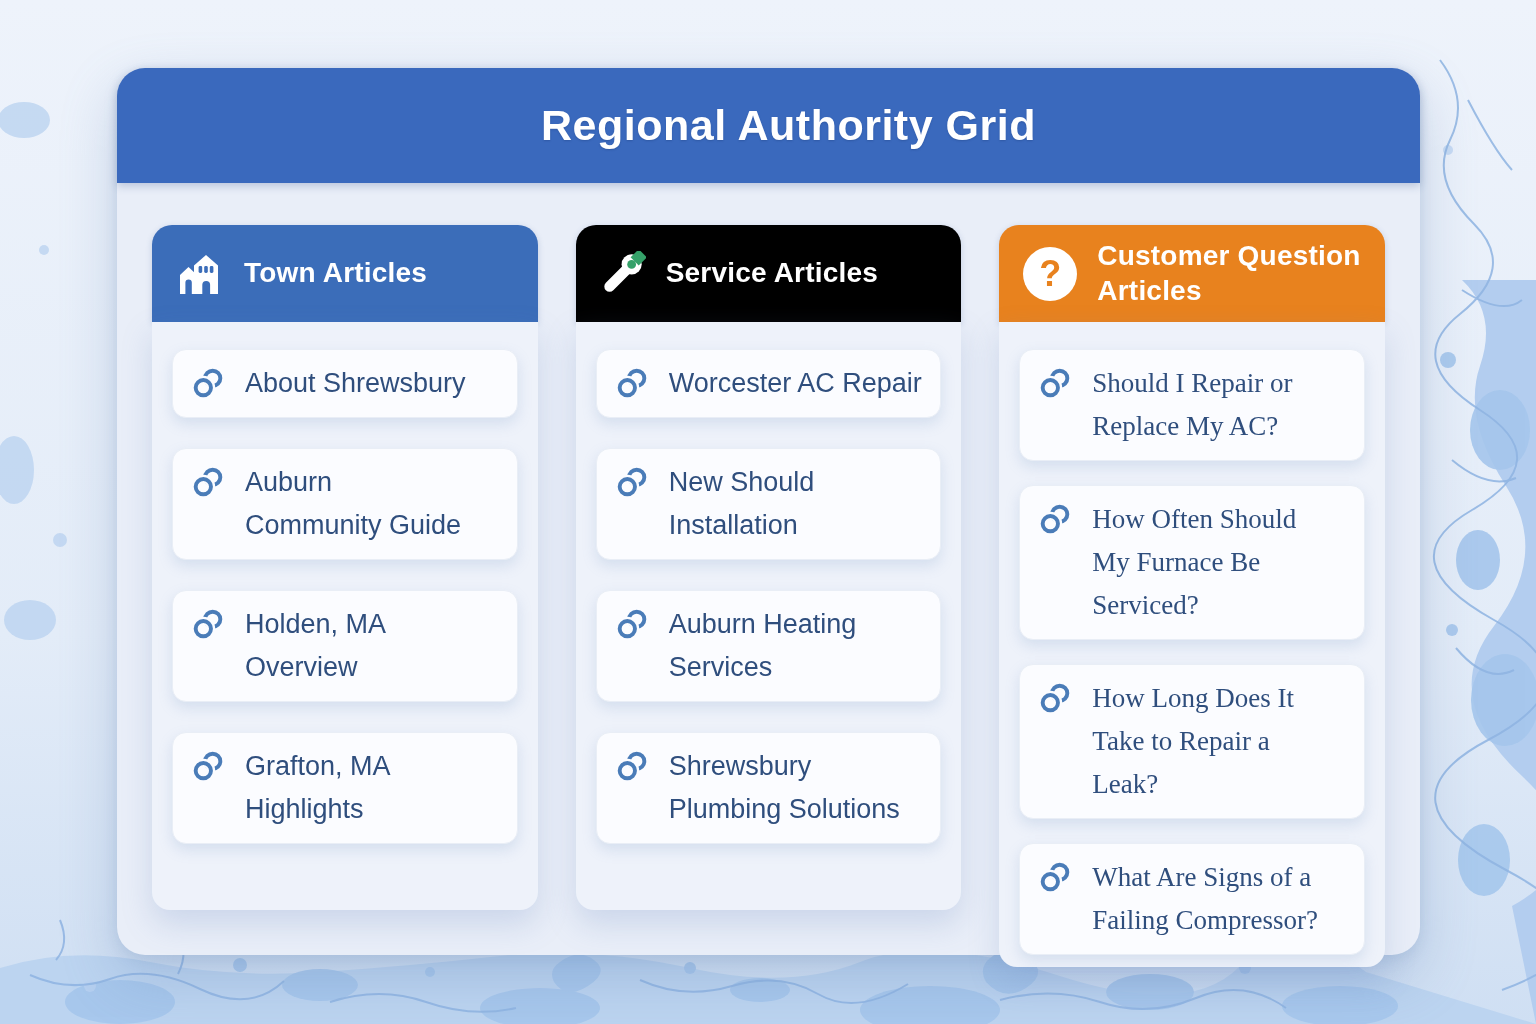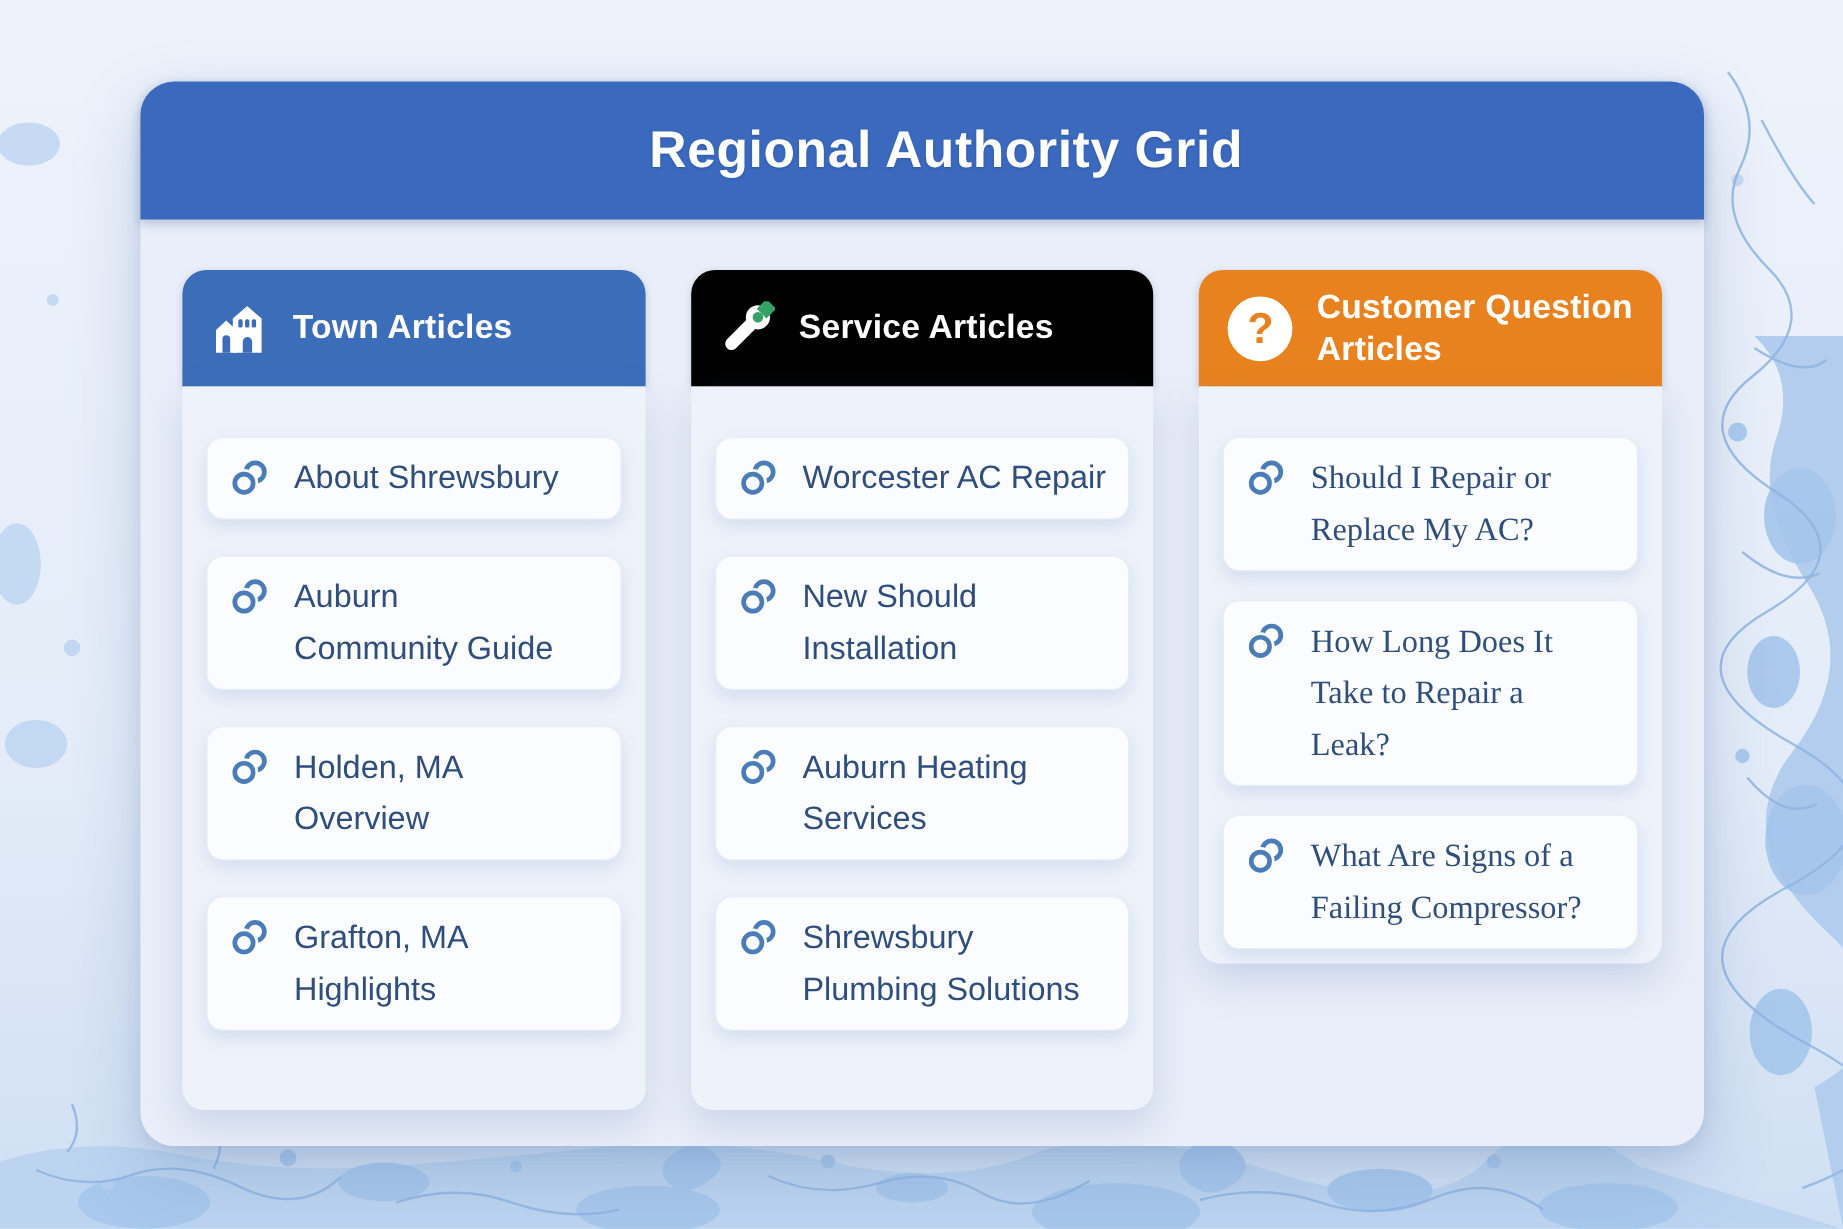--- a/index.html
+++ b/index.html
@@ -32,21 +32,21 @@
   .column{flex:1;min-width:0;border-radius:20px;}
   .col-header{
     height:97px;border-radius:20px 20px 0 0;
     display:flex;align-items:center;gap:20px;padding:0 24px;
     color:#ffffff;box-shadow:0 2px 6px rgba(60,90,150,.22);
   }
   .col-header .hdr-icon{flex:0 0 auto;display:flex;align-items:center;justify-content:center;}
   .col-title{font-size:28px;font-weight:700;line-height:1.22;letter-spacing:.2px;}
   .col-body{
     background:#eef2fa;border-radius:0 0 18px 18px;
-    padding:42px 20px 66px 20px;
+    padding:27px 20px 66px 20px;
     display:flex;flex-direction:column;gap:30px;
     box-shadow:0 14px 30px rgba(115,145,195,.25);
   }
   .column:nth-child(3) .col-body{padding-bottom:12px;gap:24px;font-family:Liberation Serif, serif;}
   .card{
     background:#fbfcff;border:1px solid #e9eef6;border-radius:14px;
     padding:12px 18px;display:flex;align-items:flex-start;gap:20px;
     box-shadow:0 6px 14px rgba(125,155,200,.22);
     cursor:pointer;
   }
@@ -269,20 +269,32 @@
 Replace My AC?</span>
         </div>
         <div class="card">
           <span class="link-ic">
             <svg width="34" height="34" viewBox="0 0 40 40">
               <circle cx="25.5" cy="14.5" r="9" fill="none" stroke="#4a7cb8" stroke-width="4.6"></circle>
               <circle cx="14.5" cy="25.5" r="9" fill="none" stroke="#fbfcff" stroke-width="10"></circle>
               <circle cx="14.5" cy="25.5" r="9" fill="none" stroke="#4a7cb8" stroke-width="4.6"></circle>
             </svg>
           </span>
+          <span class="card-label">How Often Should
+My Furnace Be
+Serviced?</span>
+        </div>
+        <div class="card">
+          <span class="link-ic">
+            <svg width="34" height="34" viewBox="0 0 40 40">
+              <circle cx="25.5" cy="14.5" r="9" fill="none" stroke="#4a7cb8" stroke-width="4.6"></circle>
+              <circle cx="14.5" cy="25.5" r="9" fill="none" stroke="#fbfcff" stroke-width="10"></circle>
+              <circle cx="14.5" cy="25.5" r="9" fill="none" stroke="#4a7cb8" stroke-width="4.6"></circle>
+            </svg>
+          </span>
           <span class="card-label">How Long Does It
 Take to Repair a
 Leak?</span>
         </div>
         <div class="card">
           <span class="link-ic">
             <svg width="34" height="34" viewBox="0 0 40 40">
               <circle cx="25.5" cy="14.5" r="9" fill="none" stroke="#4a7cb8" stroke-width="4.6"></circle>
               <circle cx="14.5" cy="25.5" r="9" fill="none" stroke="#fbfcff" stroke-width="10"></circle>
               <circle cx="14.5" cy="25.5" r="9" fill="none" stroke="#4a7cb8" stroke-width="4.6"></circle>

